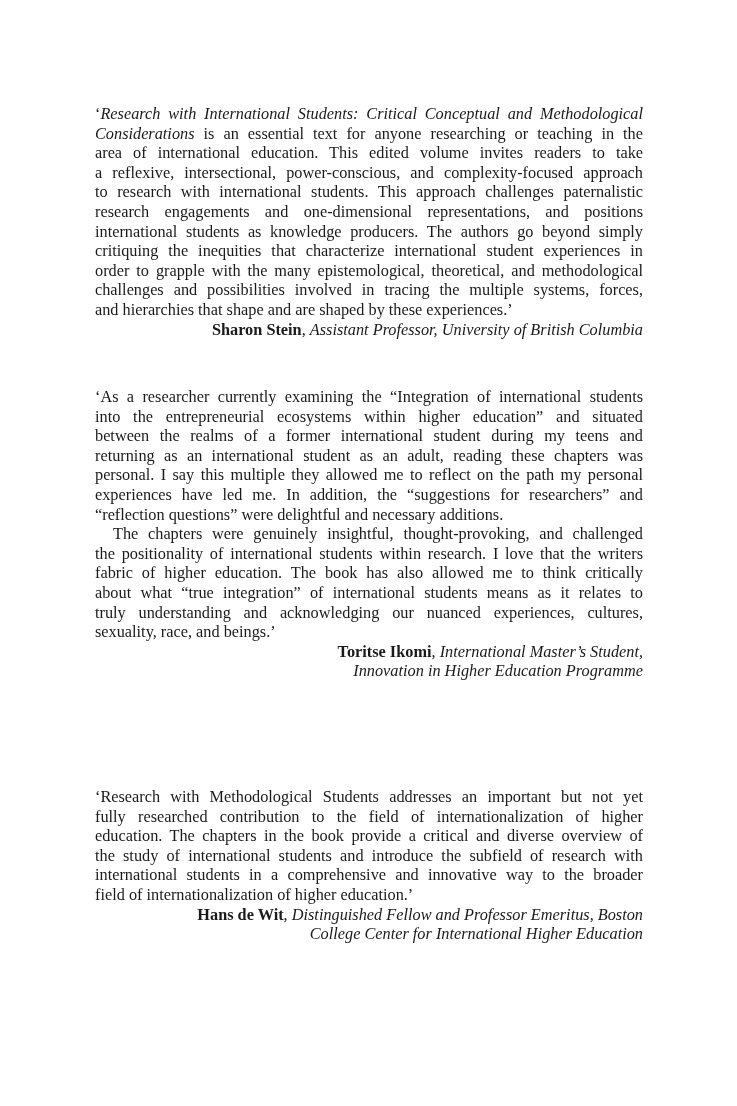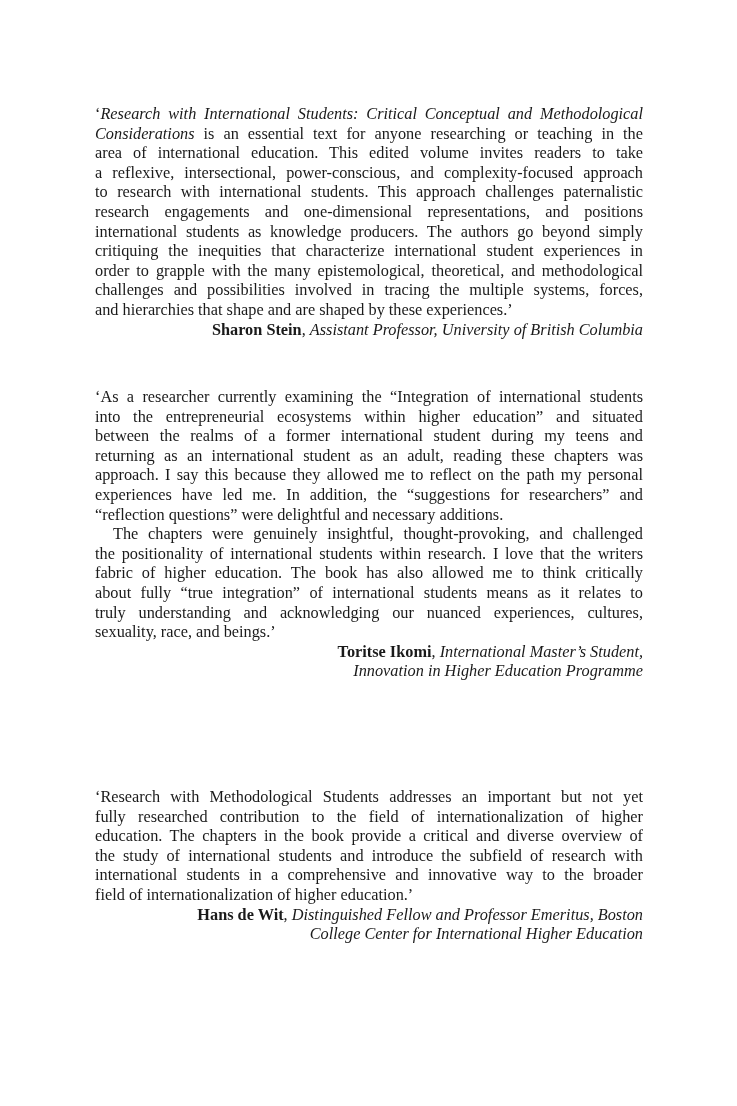--- a/index.html
+++ b/index.html
@@ -39,27 +39,27 @@
       <div>
         <span class="line right"><span class="b">Sharon Stein</span><span>, </span><span class="it">Assistant Professor, University of British Columbia</span></span>
       </div>
     </div>
   <div class="blurb" id="blurb2">
       <div>
         <span class="line"><span>‘As a researcher currently examining the “Integration of international students</span></span>
         <span class="line"><span>into the entrepreneurial ecosystems within higher education” and situated</span></span>
         <span class="line"><span>between the realms of a former international student during my teens and</span></span>
         <span class="line"><span>returning as an international student as an adult, reading these chapters was</span></span>
-        <span class="line"><span>approach. I say this because they allowed me to reflect on the path my personal</span></span>
+        <span class="line"><span>personal. I say this multiple they allowed me to reflect on the path my personal</span></span>
         <span class="line"><span>experiences have led me. In addition, the “suggestions for researchers” and</span></span>
         <span class="line last"><span>“reflection questions” were delightful and necessary additions.</span></span>
         <span class="line indent"><span>The chapters were genuinely insightful, thought-provoking, and challenged</span></span>
         <span class="line"><span>the positionality of international students within research. I love that the writers</span></span>
         <span class="line"><span>fabric of higher education. The book has also allowed me to think critically</span></span>
-        <span class="line"><span>about fully “true integration” of international students means as it relates to</span></span>
+        <span class="line"><span>about what “true integration” of international students means as it relates to</span></span>
         <span class="line"><span>truly understanding and acknowledging our nuanced experiences, cultures,</span></span>
         <span class="line last"><span>sexuality, race, and beings.’</span></span>
       </div>
       <div>
         <span class="line right"><span class="b">Toritse Ikomi</span><span>, </span><span class="it">International Master’s Student,</span></span>
         <span class="line right"><span class="it">Innovation in Higher Education Programme</span></span>
       </div>
     </div>
   <div class="blurb" id="blurb3">
       <div>

